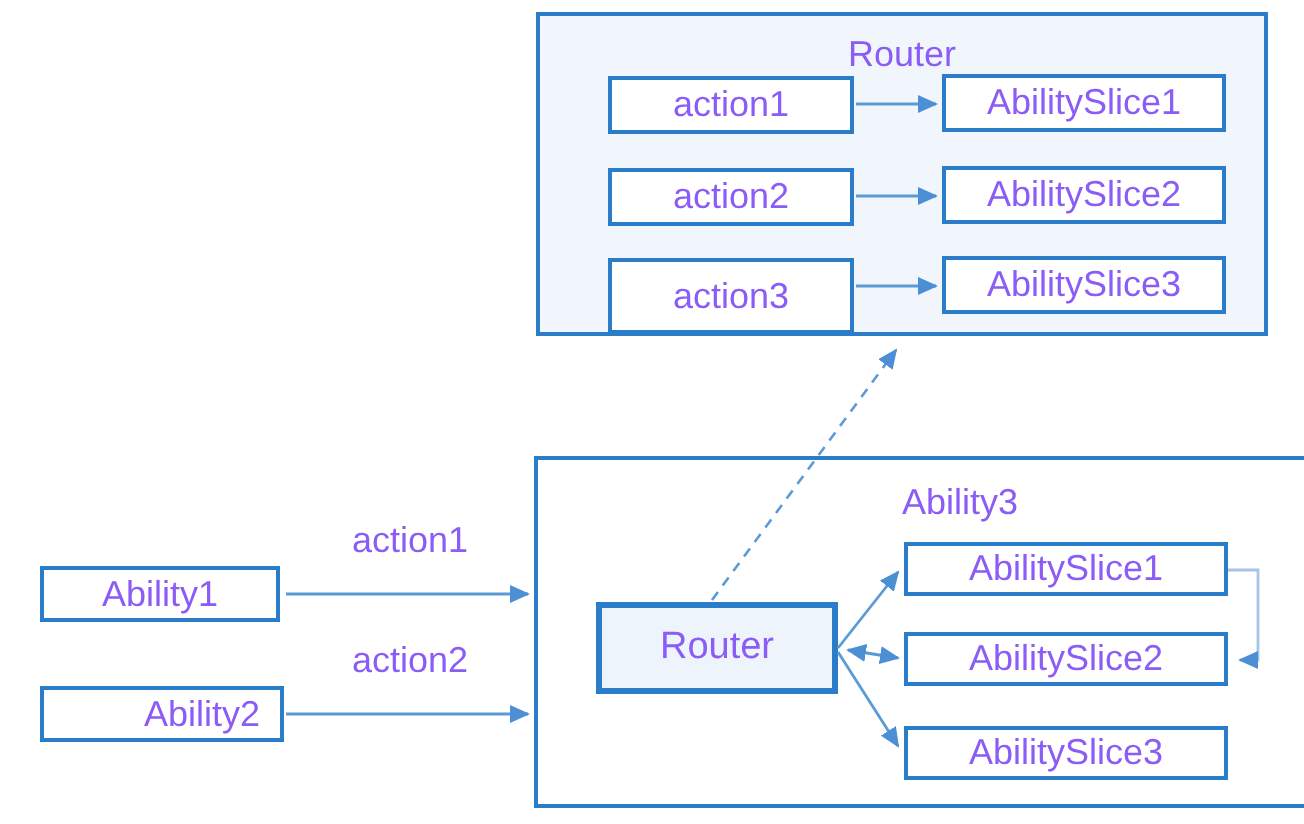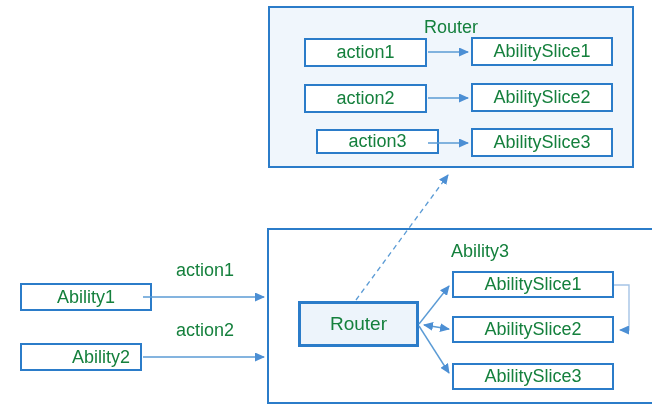--- a/index.html
+++ b/index.html
@@ -2,21 +2,21 @@
 <html><head>
 <meta charset="utf-8">
 <style>
   html, body { margin: 0; padding: 0; background: #ffffff; }
   .canvas {
     position: relative;
     width: 652px;
     height: 412px;
     background: #ffffff;
     font-family: "Liberation Sans", sans-serif;
-    color: #15803d;
+    color: #8b5cf6;
     overflow: hidden;
   }
   .group {
     position: absolute;
     box-sizing: border-box;
     border: 2px solid #2b7cc9;
   }
   .group-top    { left: 268px; top: 6px;   width: 366px; height: 162px; background: #f0f6fc; }
   .group-a3     { left: 267px; top: 228px; width: 426px; height: 176px; background: #ffffff; }
   .group-title {
@@ -35,26 +35,26 @@
     background: #ffffff;
     display: flex;
     align-items: center;
     justify-content: center;
     font-size: 18px;
     white-space: nowrap;
   }
   
   .n-action1 { left: 304px; top: 38px;  width: 123px; height: 29px; }
   .n-action2 { left: 304px; top: 84px;  width: 123px; height: 29px; }
-  .n-action3 { left: 316px; top: 129px; width: 123px; height: 25px; }
+  .n-action3 { left: 304px; top: 129px; width: 123px; height: 38px; }
   .n-tslice1 { left: 471px; top: 37px;  width: 142px; height: 29px; }
   .n-tslice2 { left: 471px; top: 83px;  width: 142px; height: 29px; }
   .n-tslice3 { left: 471px; top: 128px; width: 142px; height: 29px; }
   
-  .n-ability1 { left: 20px; top: 283px; width: 132px; height: 28px; }
+  .n-ability1 { left: 20px; top: 283px; width: 120px; height: 28px; }
   .n-ability2 { left: 20px; top: 343px; width: 122px; height: 28px; padding-left: 40px; }
   
   .n-router3  { left: 298px; top: 301px; width: 121px; height: 46px;
                 background: #edf4fb; border-width: 3px; font-size: 19px; }
   .n-aslice1  { left: 452px; top: 271px; width: 162px; height: 27px; }
   .n-aslice2  { left: 452px; top: 316px; width: 162px; height: 27px; }
   .n-aslice3  { left: 452px; top: 363px; width: 162px; height: 27px; }
   .edge-label {
     position: absolute;
     width: 110px;

